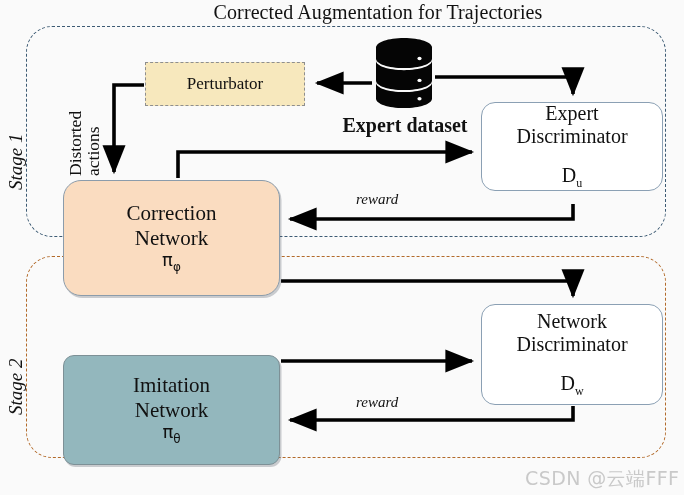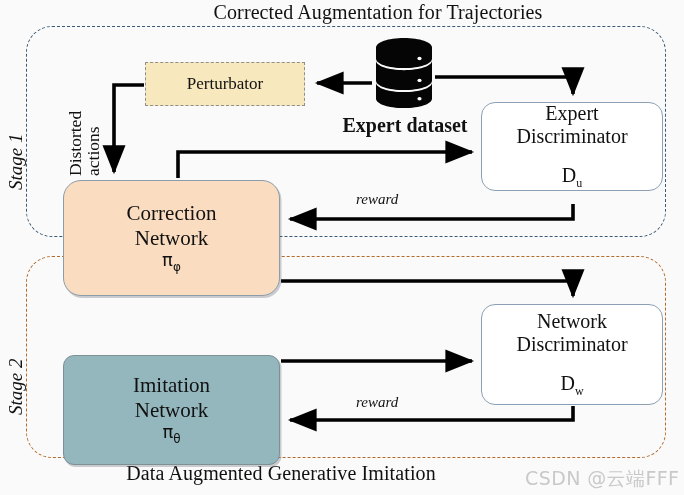--- a/index.html
+++ b/index.html
@@ -144,21 +144,20 @@
 </style>
 </head>
 <body>
 
 <div id="stage">
 
   <div class="stage-box" id="stage1-box" style="border-color: rgb(60, 90, 115);"></div>
   <div class="stage-box" id="stage2-box" style="border-color: rgb(178, 106, 42);"></div>
 
   <div class="caption" id="title-caption">Corrected Augmentation for Trajectories</div>
-  <div class="caption" id="bottom-caption">Data Augmented Generative Imitation</div>
 
   <div class="stage-label" id="stage1-label">Stage 1</div>
   <div class="stage-label" id="stage2-label">Stage 2</div>
 
   <svg id="arrows" viewBox="0 0 684 495">
     <defs>
       <marker id="ah" markerWidth="9" markerHeight="9" refX="7.4" refY="3.2" orient="auto" markerUnits="strokeWidth">
         <path d="M0,0 L8,3.2 L0,6.4 z" fill="#000"></path>
       </marker>
     </defs>

